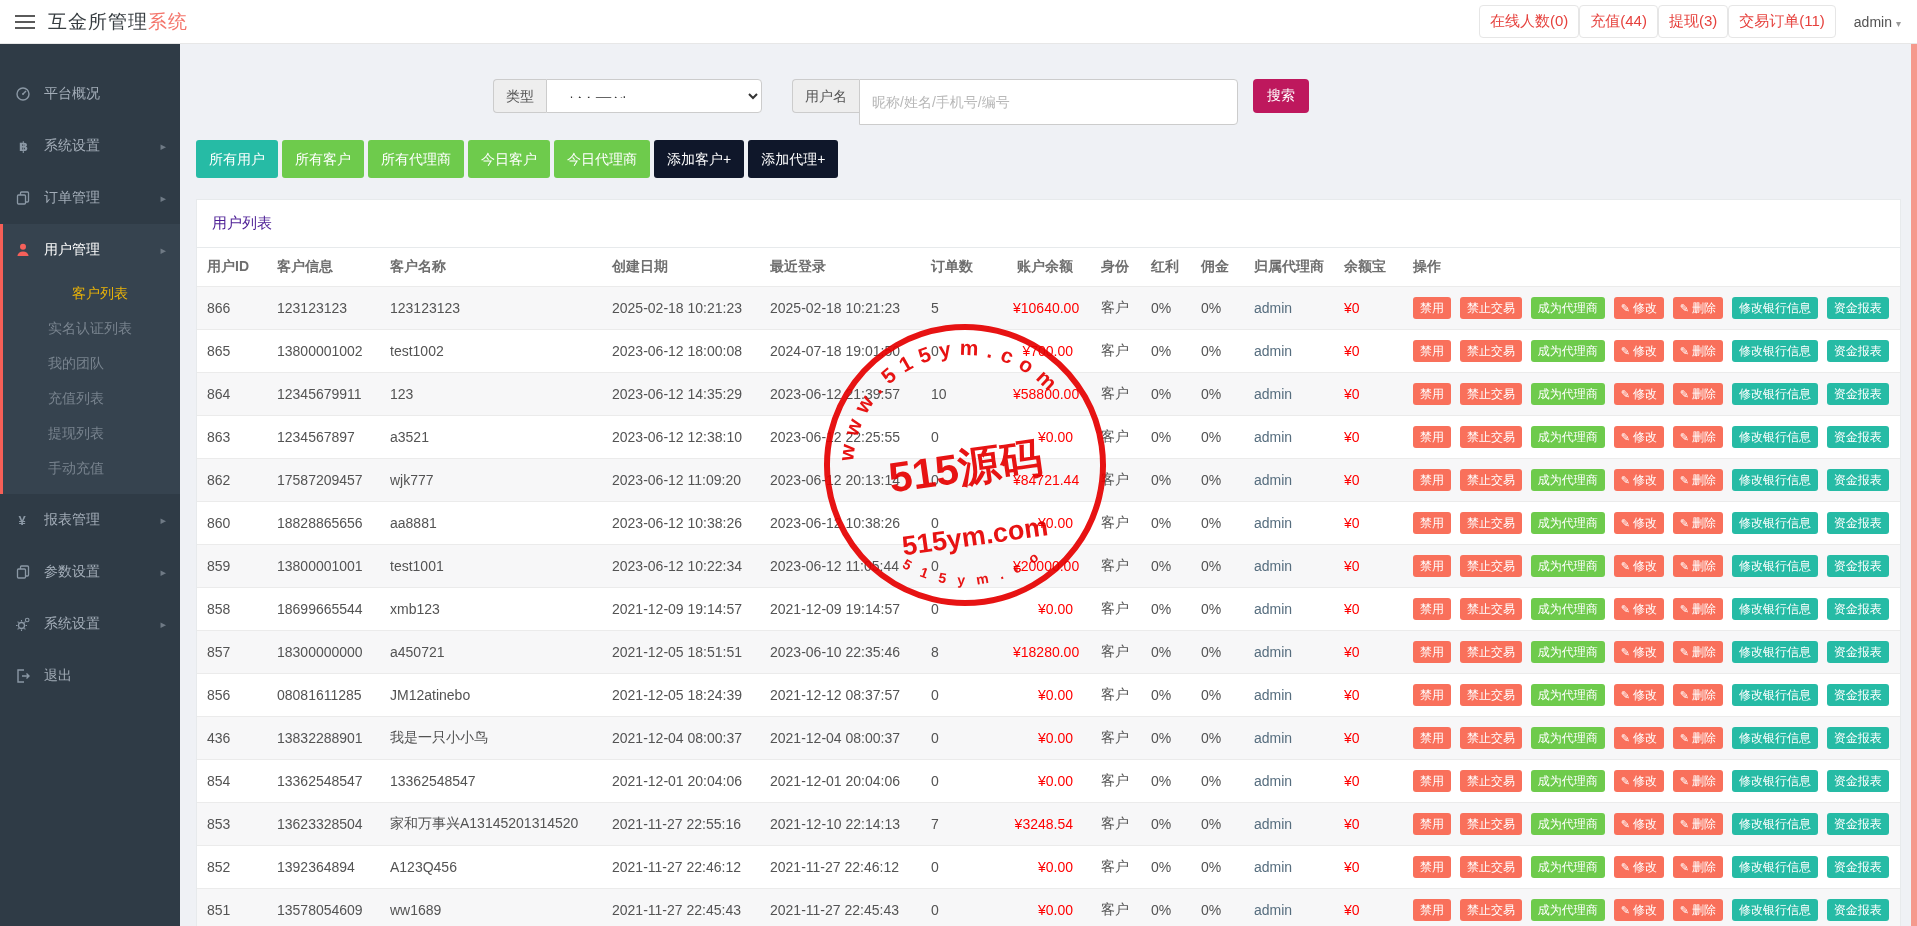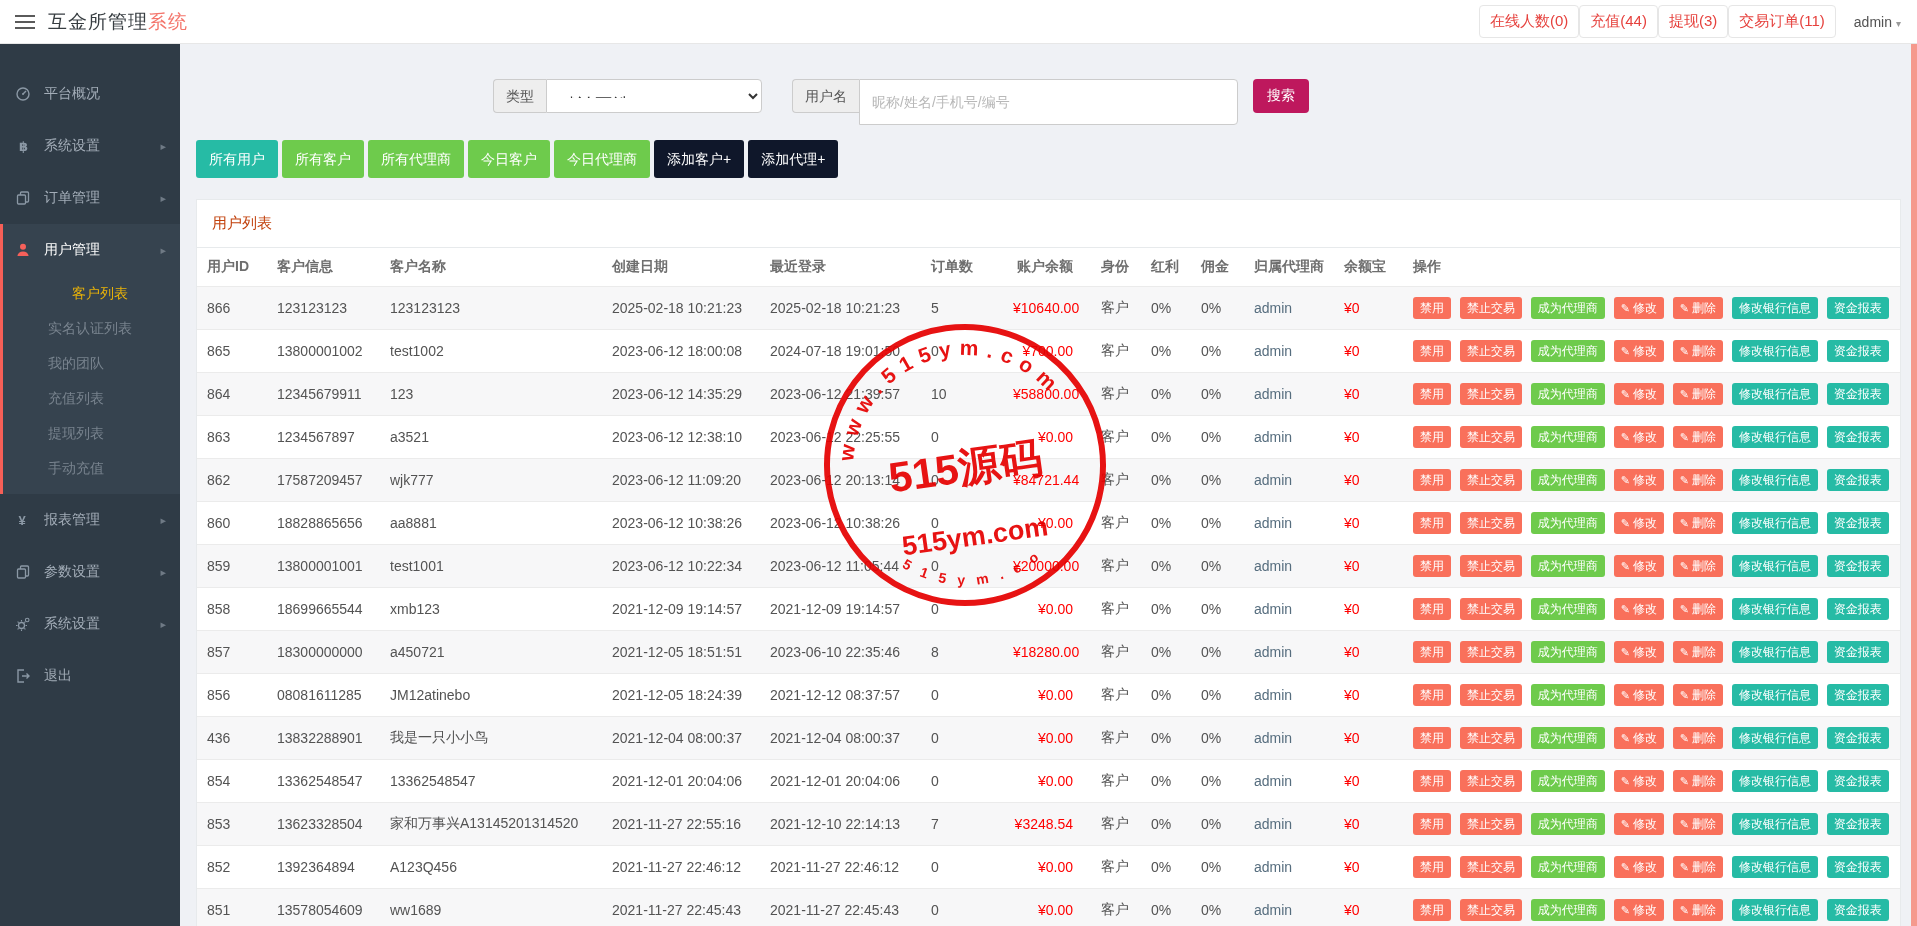--- a/index.html
+++ b/index.html
@@ -71,21 +71,21 @@
   .toolbar { margin:27px 0 0 16px; display:flex; gap:4px; }
   .tbtn {
     border:none; border-radius:3px; color:#fff; font-size:14px;
     padding:9px 13px; line-height:20px; cursor:pointer; white-space:nowrap;
   }
   .tbtn[data-color="teal"]   { background:#26bba5; }
   .tbtn[data-color="green"]  { background:#6ecb4c; }
   .tbtn[data-color="salmon"] { background:#0f172a; }
 
   .panel { margin:21px 16px 0; background:#fff; border:1px solid #e7eaec; }
-  .panel-title { padding:14px 15px; font-size:15px; color:#c2410c; border-bottom:1px solid #e7eaec; }
+  .panel-title { padding:14px 15px; font-size:15px; color:#4c1d95; border-bottom:1px solid #e7eaec; }
 
   table.users { width:100%; border-collapse:collapse; table-layout:fixed; }
   th {
     text-align:left; font-size:14px; color:#6e6e6e; font-weight:bold;
     padding:10px 8px 10px 10px; white-space:nowrap; overflow:hidden;
   }
   td {
     font-size:14px; color:#535353; padding:12px 8px 12px 10px;
     border-top:1px solid #ebebeb; white-space:nowrap; overflow:hidden;
   }

